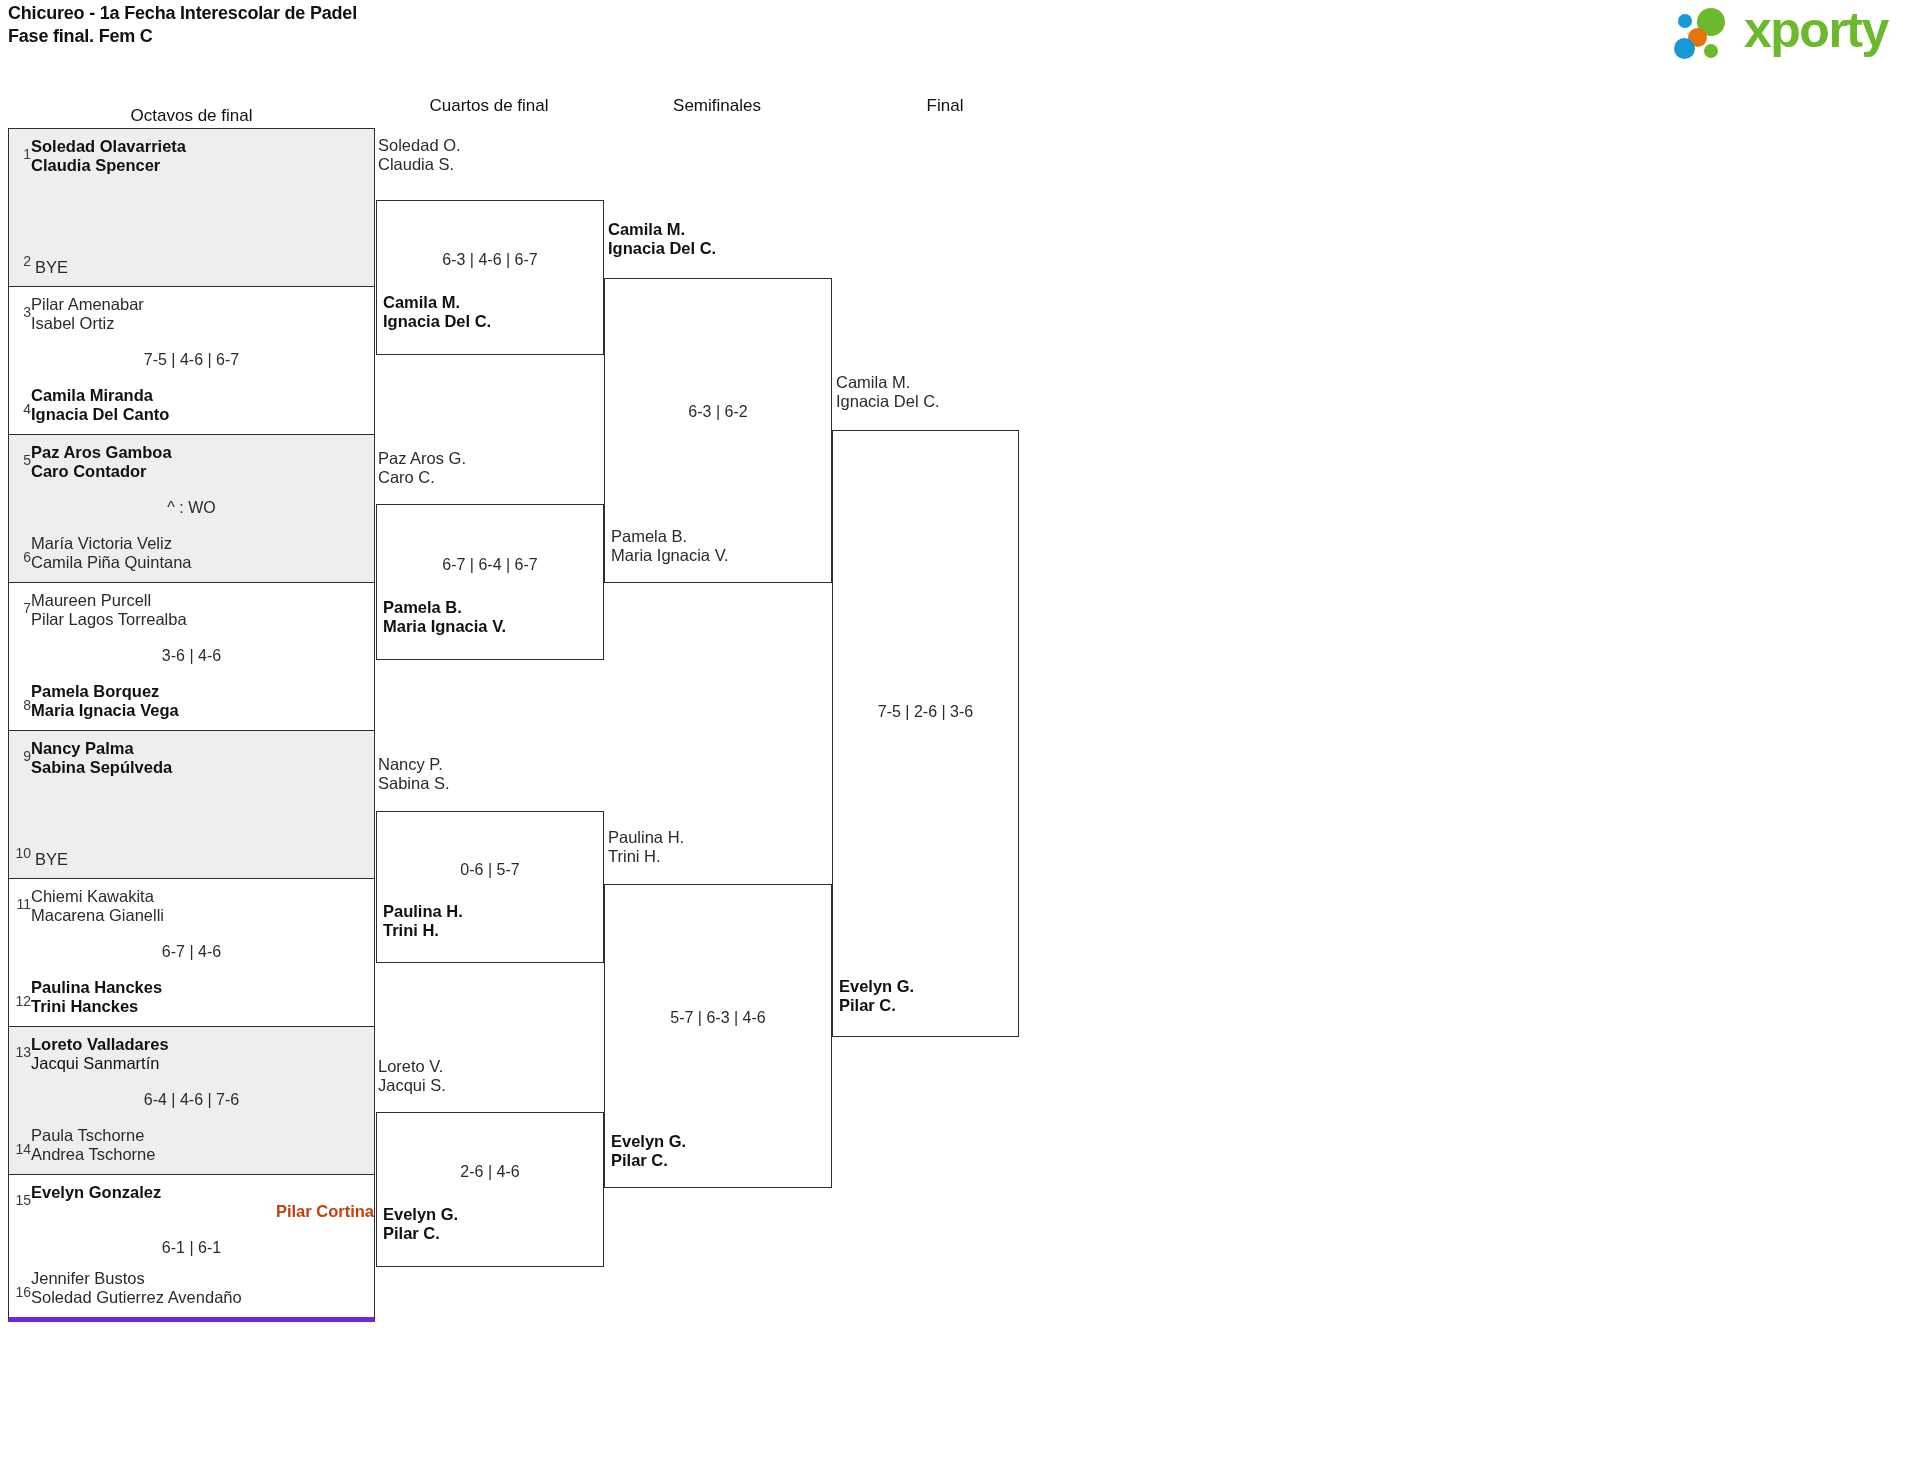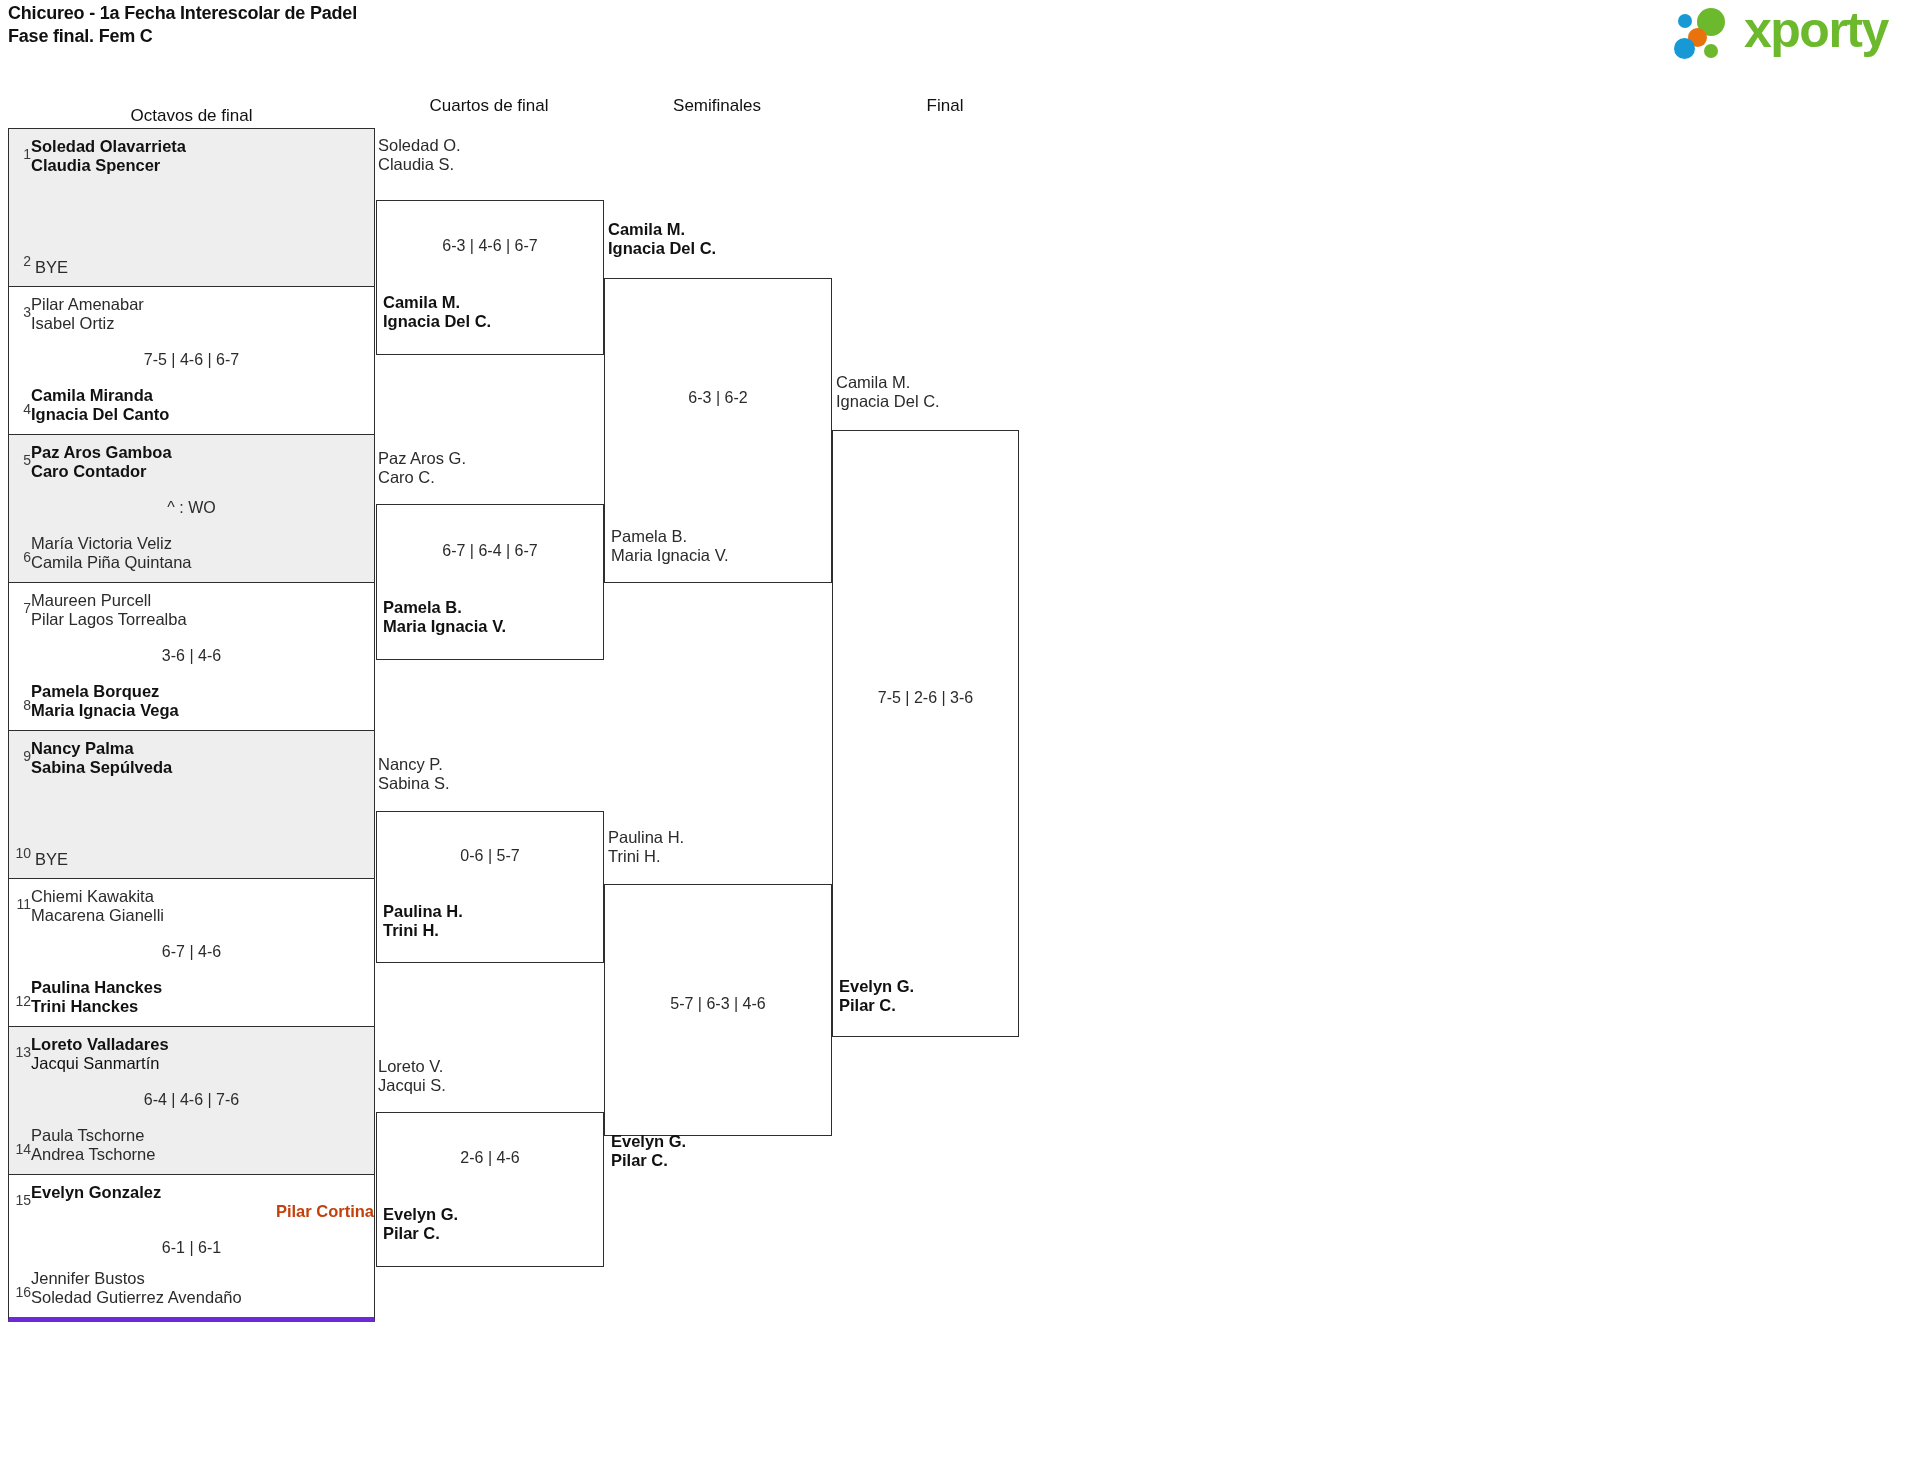--- a/index.html
+++ b/index.html
@@ -113,20 +113,21 @@
     border: 1px solid #2e2e2e;
     background: transparent;
   }
   .rbox-score {
     position: absolute;
     left: 0; right: 0;
     text-align: center;
     font-size: 16px;
     color: #2b2b2b;
     white-space: nowrap;
+    margin-top: 14px;
   }
   .feed-label {
     position: absolute;
     font-size: 16.5px;
     line-height: 19px;
     color: #2b2b2b;
     white-space: nowrap;
   }
   .feed-label.win { font-weight: 700; color: #111111; }
   .feed-label span { display: block; }
@@ -323,21 +324,21 @@
   <div class="feed-label" style="left:6px; top:248px;">
     <span>Pamela B.</span>
     <span>Maria Ignacia V.</span>
   </div>
 </div>
 
 <div class="feed-label" style="left:608px; top:828px;">
   <span>Paulina H.</span>
   <span>Trini H.</span>
 </div>
-<div class="rbox" style="left:604px; top:884px; width:228px; height:252px;">
+<div class="rbox" style="left:604px; top:884px; width:228px; height:304px;">
   <div class="rbox-score" style="top:110px;">5-7 | 6-3 | 4-6</div>
   <div class="feed-label win" style="left:6px; top:247px;">
     <span>Evelyn G.</span>
     <span>Pilar C.</span>
   </div>
 </div>
 
 <div class="feed-label" style="left:836px; top:373px;">
   <span>Camila M.</span>
   <span>Ignacia Del C.</span>

